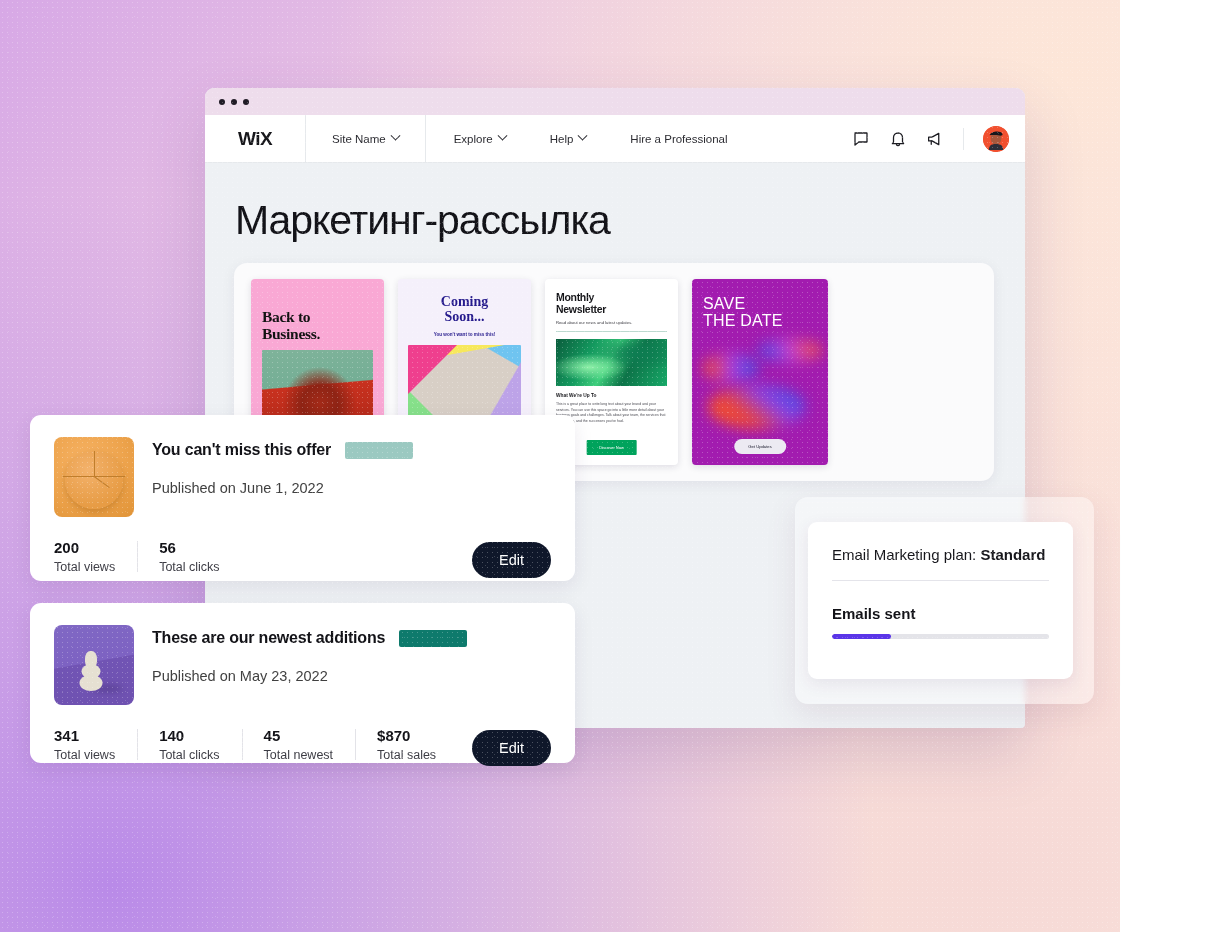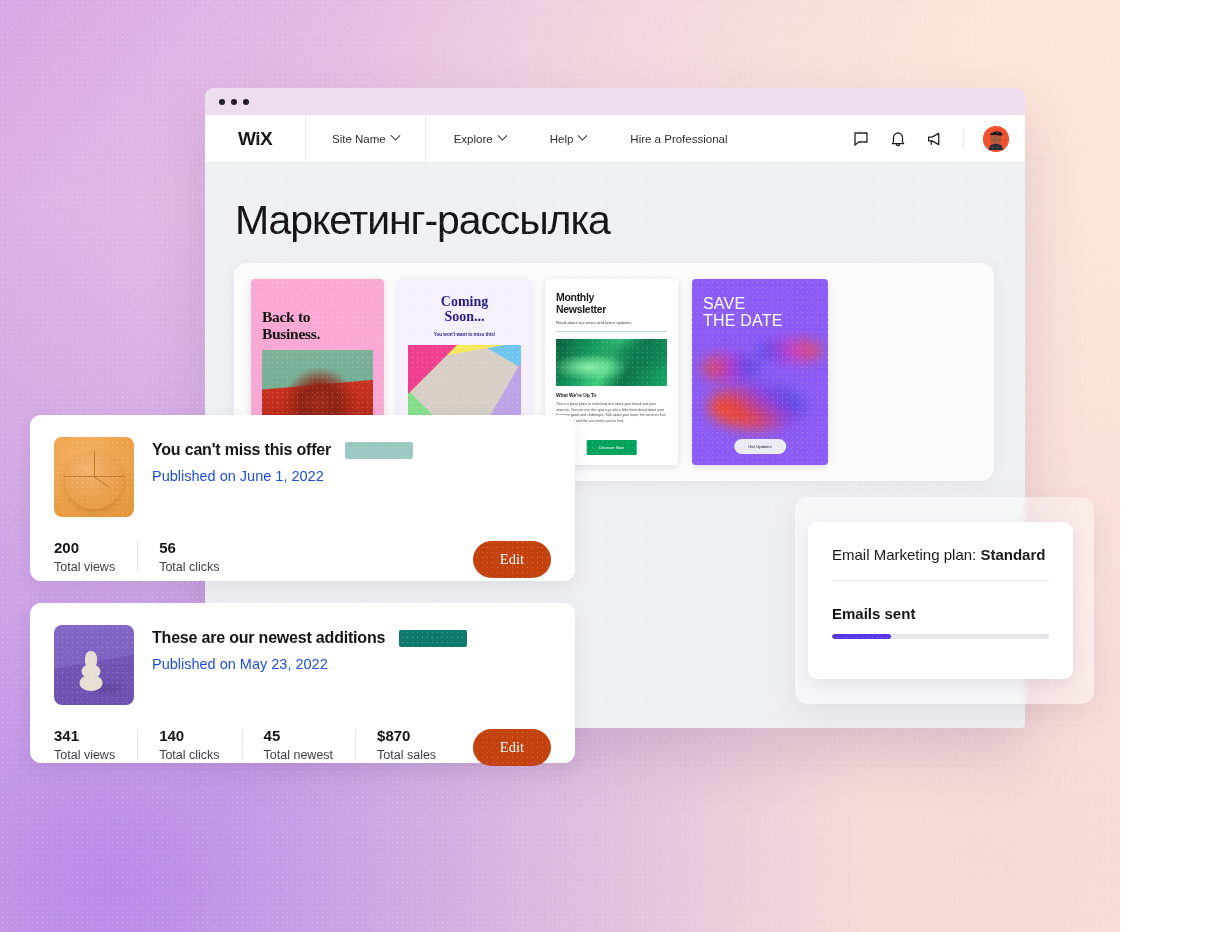--- a/index.html
+++ b/index.html
@@ -192,21 +192,21 @@
   }
   .t4 .h5 { margin-top: 7px; font-size: 4.8px; font-weight: 700; color: #16161a; }
   .t4 .body { margin-top: 4px; font-size: 3.5px; line-height: 1.62; color: #4a4a52; }
   .t4 .btn {
     position: absolute; left: 50%; bottom: 10px; transform: translateX(-50%);
     background: #00a35c; color: #fff; font-size: 4px;
     padding: 5px 13px; border-radius: 1px; white-space: nowrap;
   }
 
   
-  .t5 { width: 136px; background: #8b5cf6; padding: 16px 11px 0; }
+  .t5 { width: 136px; background: #a21caf; padding: 16px 11px 0; }
   .t5 h4 { font-size: 16px; line-height: 1.08; font-weight: 400; color: #fff; letter-spacing: .2px; }
   .t5 .blobs { position: absolute; inset: 52px 6px 34px; }
   .t5 .blob { position: absolute; border-radius: 50%; filter: blur(7px); }
   .t5 .b1 { left: 4%;  top: 22%; width: 44%; height: 30%;
             background: linear-gradient(90deg,#f04a2a,#b03bd8,#3a4fe0); }
   .t5 .b2 { right: 0;  top: 8%;  width: 52%; height: 23%;
             background: linear-gradient(250deg,#f2512b,#c33fcf,#2f49e6); }
   .t5 .b3 { left: 8%;  bottom: 2%; width: 78%; height: 44%;
             background: linear-gradient(40deg,#f2512b 10%,#e8443f 35%,#9340dd 62%,#3a51e8 90%); }
   .t5 .btn {
@@ -256,37 +256,37 @@
   .thumb-purple .vp2 { bottom: 12px; width: 19px; height: 15px; }
   .thumb-purple .vp3 { bottom: 23px; width: 12px; height: 17px; border-radius: 45% 45% 40% 40%; }
   .thumb-purple .shadow {
     position: absolute; left: 48%; bottom: 16%; width: 30px; height: 7px;
     background: rgba(55,35,100,.33); filter: blur(3px); border-radius: 50%;
   }
 
   .camp-title-row { display: flex; align-items: center; gap: 14px; margin-top: 4px; }
   .camp-title { font-size: 16px; font-weight: 700; color: #121217; letter-spacing: -.2px; }
   .badge { width: 68px; height: 17px; border-radius: 2px; }
-  .camp-date { margin-top: 9px; font-size: 14.5px; color: #1d4ed8; }
+  .camp-date { margin-top: 21px; font-size: 14.5px; color: #404040; }
 
   .stats { display: flex; align-items: flex-end; margin-top: 22px; position: relative; }
   .stat { padding-right: 22px; position: relative; }
   .stat + .stat { padding-left: 22px; }
   .stat + .stat::before {
     content: ""; position: absolute; left: 0; top: 2px; bottom: 2px;
     width: 1px; background: #e3e3e8;
   }
   .stat .v { font-size: 15px; font-weight: 700; color: #121217; }
   .stat .l { margin-top: 4px; font-size: 12.5px; color: #3c3c44; }
   .edit-btn {
     position: absolute; right: 0; bottom: -4px;
-    background: #c2410c; color: #fff;
+    background: #0f172a; color: #fff;
     font-size: 14.5px; padding: 10px 27px;
     border: none; border-radius: 22px; cursor: pointer;
-    font-family: Liberation Serif, serif;
+    font-family: Liberation Sans, sans-serif;
   }
 
   
   .plan-outer {
     position: absolute; left: 795px; top: 497px;
     width: 299px; height: 207px;
     background: rgba(255,255,255,.38);
     border-radius: 13px;
     box-shadow: 0 10px 30px rgba(120,70,110,.12);
     backdrop-filter: blur(3px);

